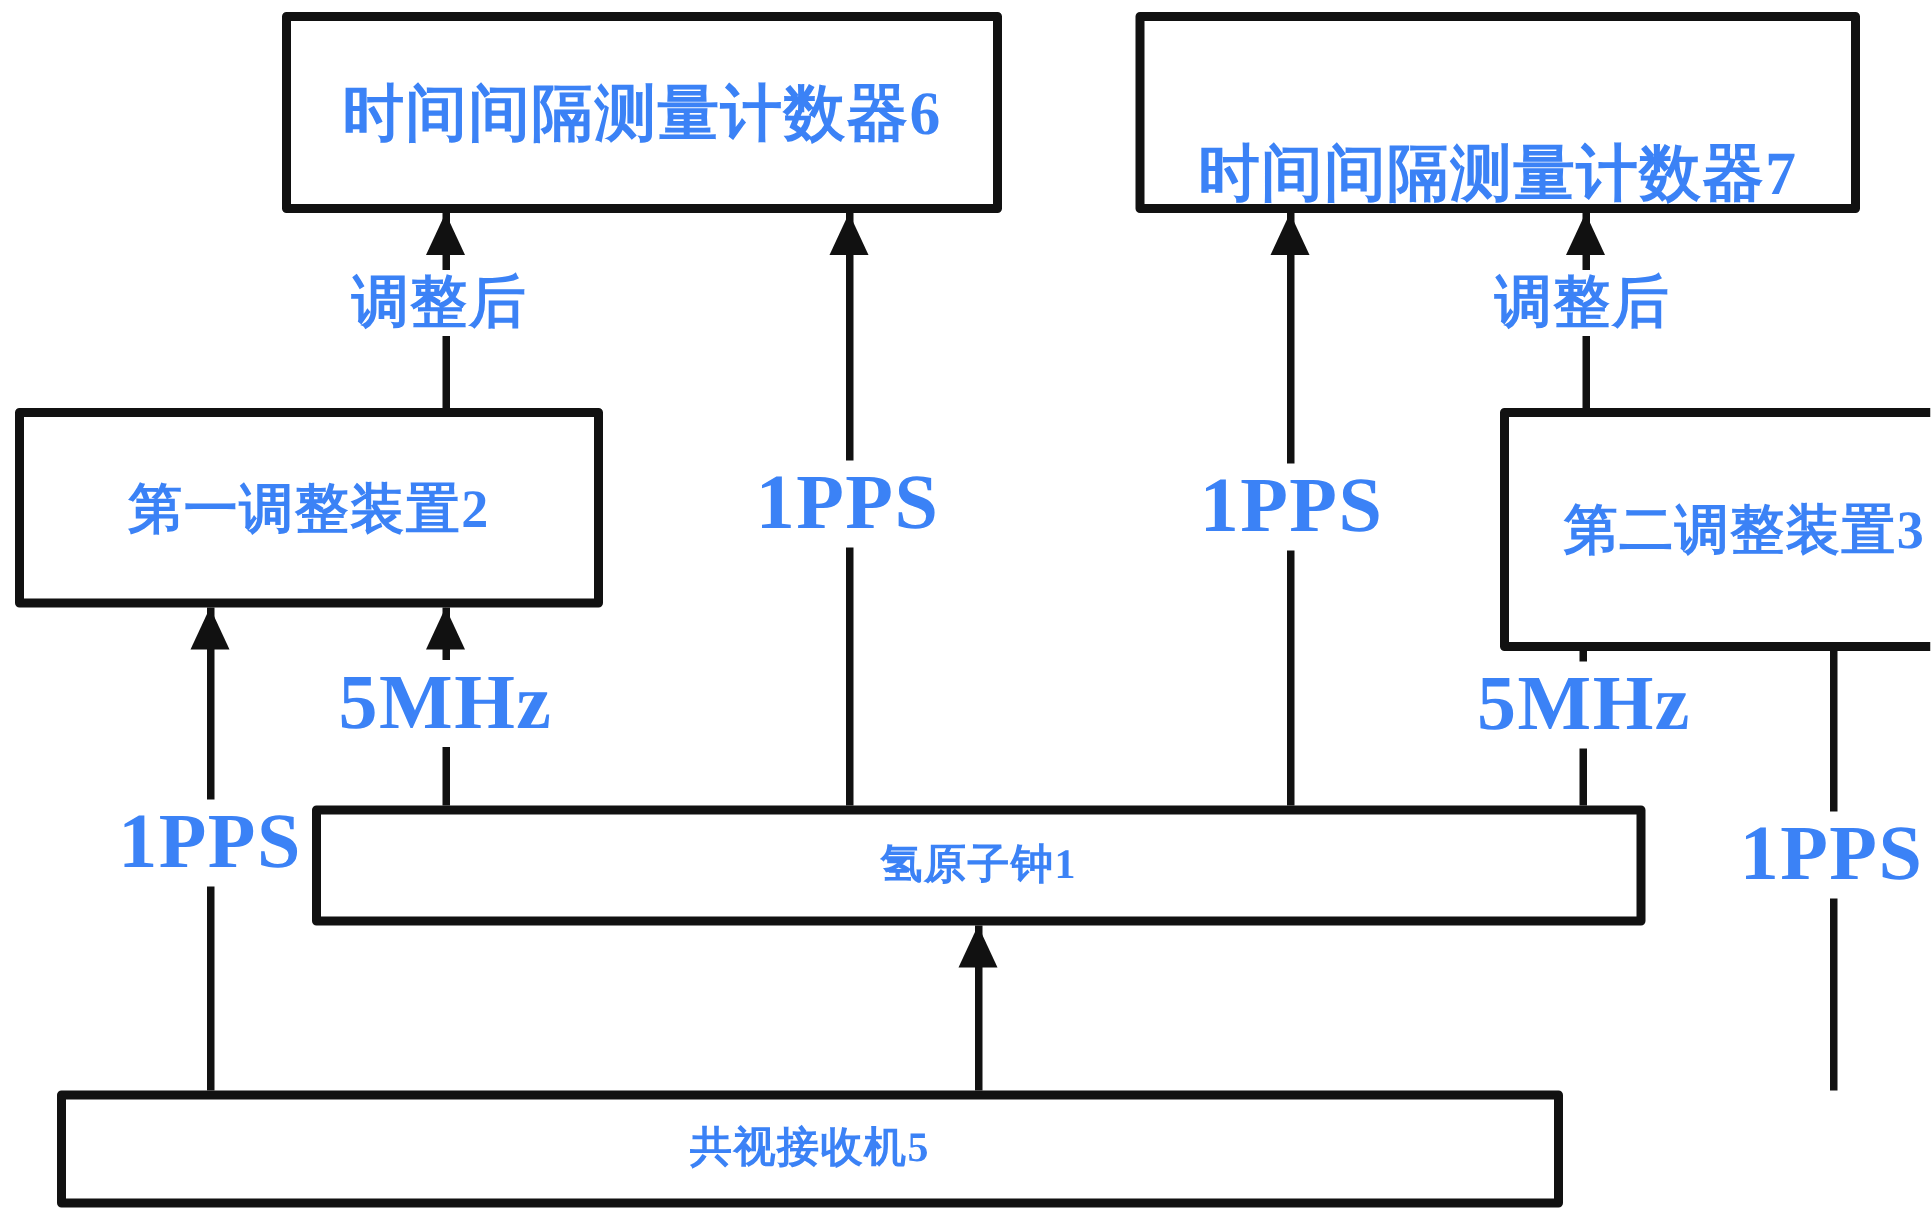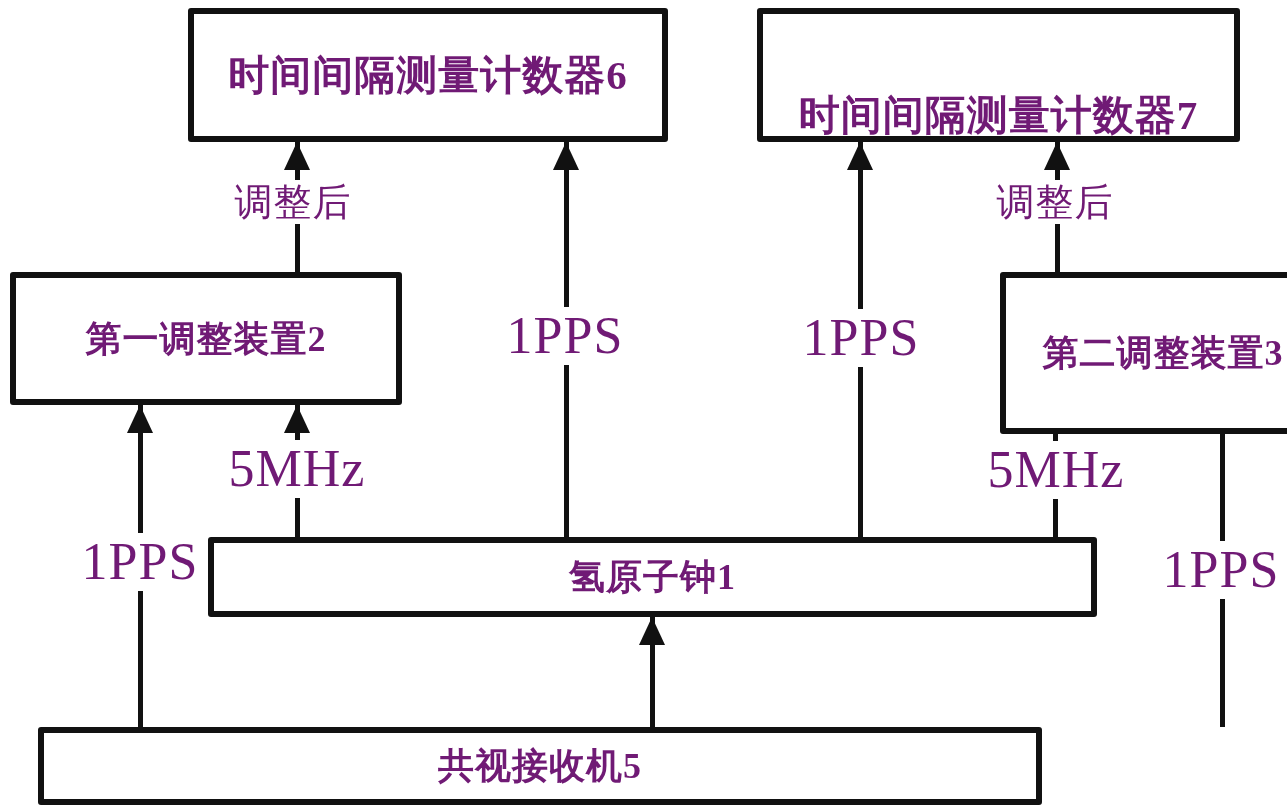--- a/index.html
+++ b/index.html
@@ -6,21 +6,21 @@
     margin: 0;
     padding: 0;
     background: #ffffff;
   }
   #stage {
     position: relative;
     width: 1287px;
     height: 812px;
     background: #ffffff;
     font-family: "Liberation Serif", "DejaVu Serif", serif;
-    color: #701a75;
+    color: #3b82f6;
     overflow: hidden;
   }
   .box {
     position: absolute;
     box-sizing: border-box;
     border: 6px solid #111111;
     background: #ffffff;
     display: flex;
     align-items: center;
     justify-content: center;
@@ -42,29 +42,29 @@
     width: 0;
     height: 0;
     border-left: 13px solid transparent;
     border-right: 13px solid transparent;
     border-bottom: 28px solid #111111;
   }
   .flow-label {
     position: absolute;
     transform: translate(-50%, -50%);
     background: #ffffff;
-    font-weight: normal;
+    font-weight: bold;
     white-space: nowrap;
     line-height: 1;
     padding: 3px 5px;
     letter-spacing: 1px;
   }
   .fs-box-big { font-size: 41px; }
   .fs-box-mid { font-size: 36px; }
-  .fs-box-wide { font-size: 36px; }
+  .fs-box-wide { font-size: 28px; }
   .fs-label { font-size: 52px; }
   .fs-label-cn { font-size: 38px; }
 </style>
 </head>
 <body>
 
 <div id="stage">
 
   <div class="vline" style="left:295px; top:142px; height:130px;"></div>
   <div class="vline" style="left:564px; top:142px; height:395px;"></div>

